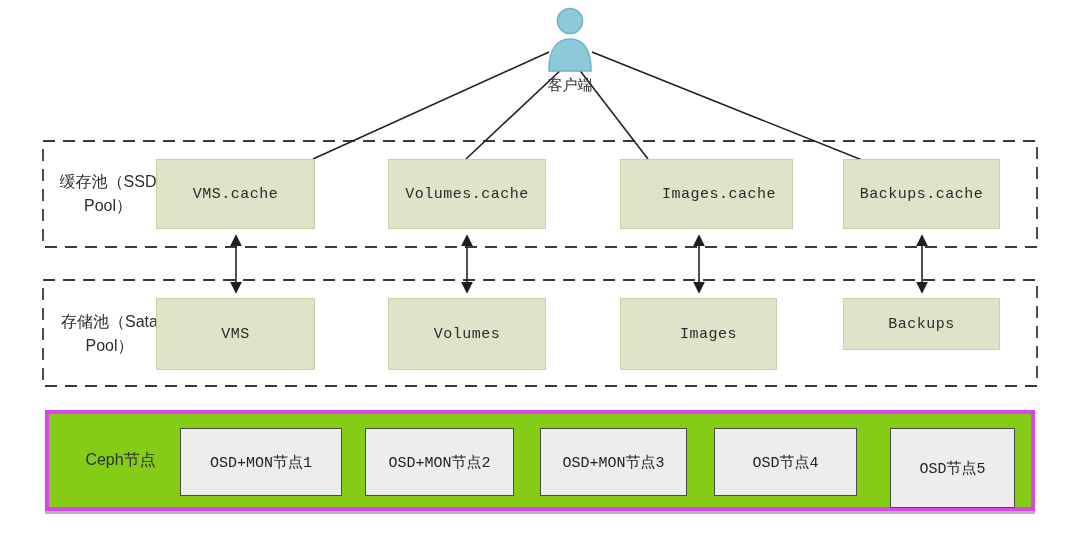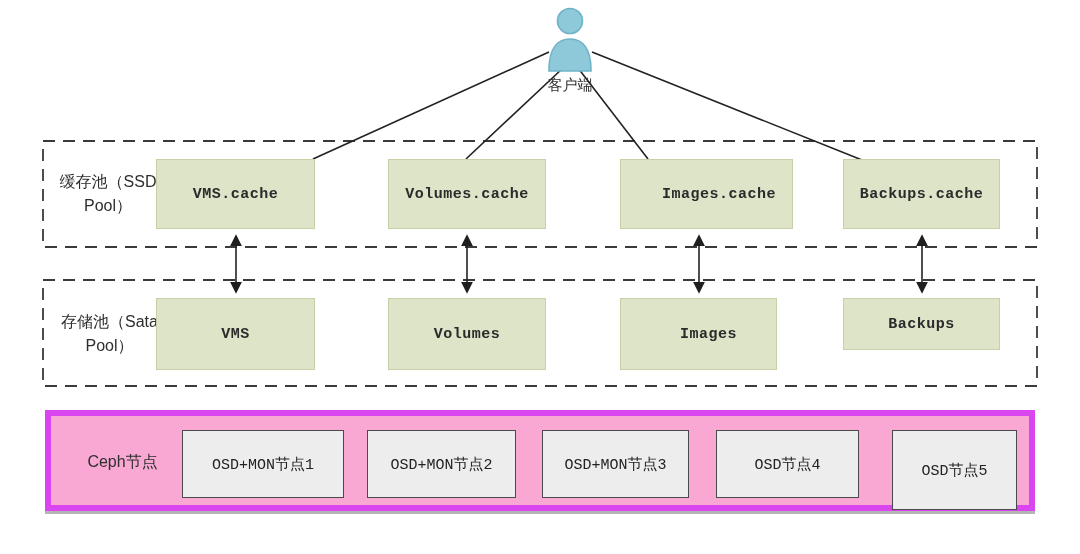--- a/index.html
+++ b/index.html
@@ -6,42 +6,42 @@
   #canvas{
     position:relative;width:1080px;height:554px;background:#ffffff;
     font-family:"Liberation Sans","DejaVu Sans",sans-serif;overflow:hidden;
   }
   #overlay{position:absolute;left:0;top:0;width:1080px;height:554px;pointer-events:none;}
   .pool-box{
     position:absolute;display:flex;align-items:center;justify-content:center;
     background:var(--pool-box-fill,#dde4c8);
     border:1px solid var(--pool-box-border,#c6d1a8);
     font-family:"Liberation Mono","DejaVu Sans Mono",monospace;
-    font-size:15px;color:#2b2b2b;letter-spacing:.5px;box-sizing:border-box;font-weight:bold;
+    font-size:15px;color:#2b2b2b;letter-spacing:.5px;box-sizing:border-box;
   }
   .node-box{
     position:absolute;display:flex;align-items:center;justify-content:center;
     background:var(--node-box-fill,#ededed);
     border:1px solid var(--node-box-border,#4a4a4a);
     font-family:"Liberation Mono","DejaVu Sans Mono",monospace;
     font-size:15px;color:#222;box-sizing:border-box;
   }
   .pool-label{
     position:absolute;text-align:center;font-size:16px;color:#2e2e2e;line-height:1.5;
     font-family:"Liberation Sans","DejaVu Sans",sans-serif;
   }
   .pool-label span{display:block;}
   #client-icon{position:absolute;left:543px;top:6px;width:54px;height:66px;}
   #client-label{
     position:absolute;left:525px;top:76px;width:90px;text-align:center;
     font-size:15px;color:#333;
   }
   #ceph-container{
     position:absolute;left:45px;top:410px;width:990px;height:101px;
-    background:#f9a8d4;border:6px solid #d946ef;
+    background:#84cc16;border:4px solid #d946ef;
     box-shadow:0 3px 0 rgba(120,120,120,.55);box-sizing:border-box;
   }
   #ceph-label{
     position:absolute;left:14px;top:36px;width:115px;text-align:center;
     font-size:16px;color:#2e2e2e;
   }
 </style>
 </head>
 <body>
 

